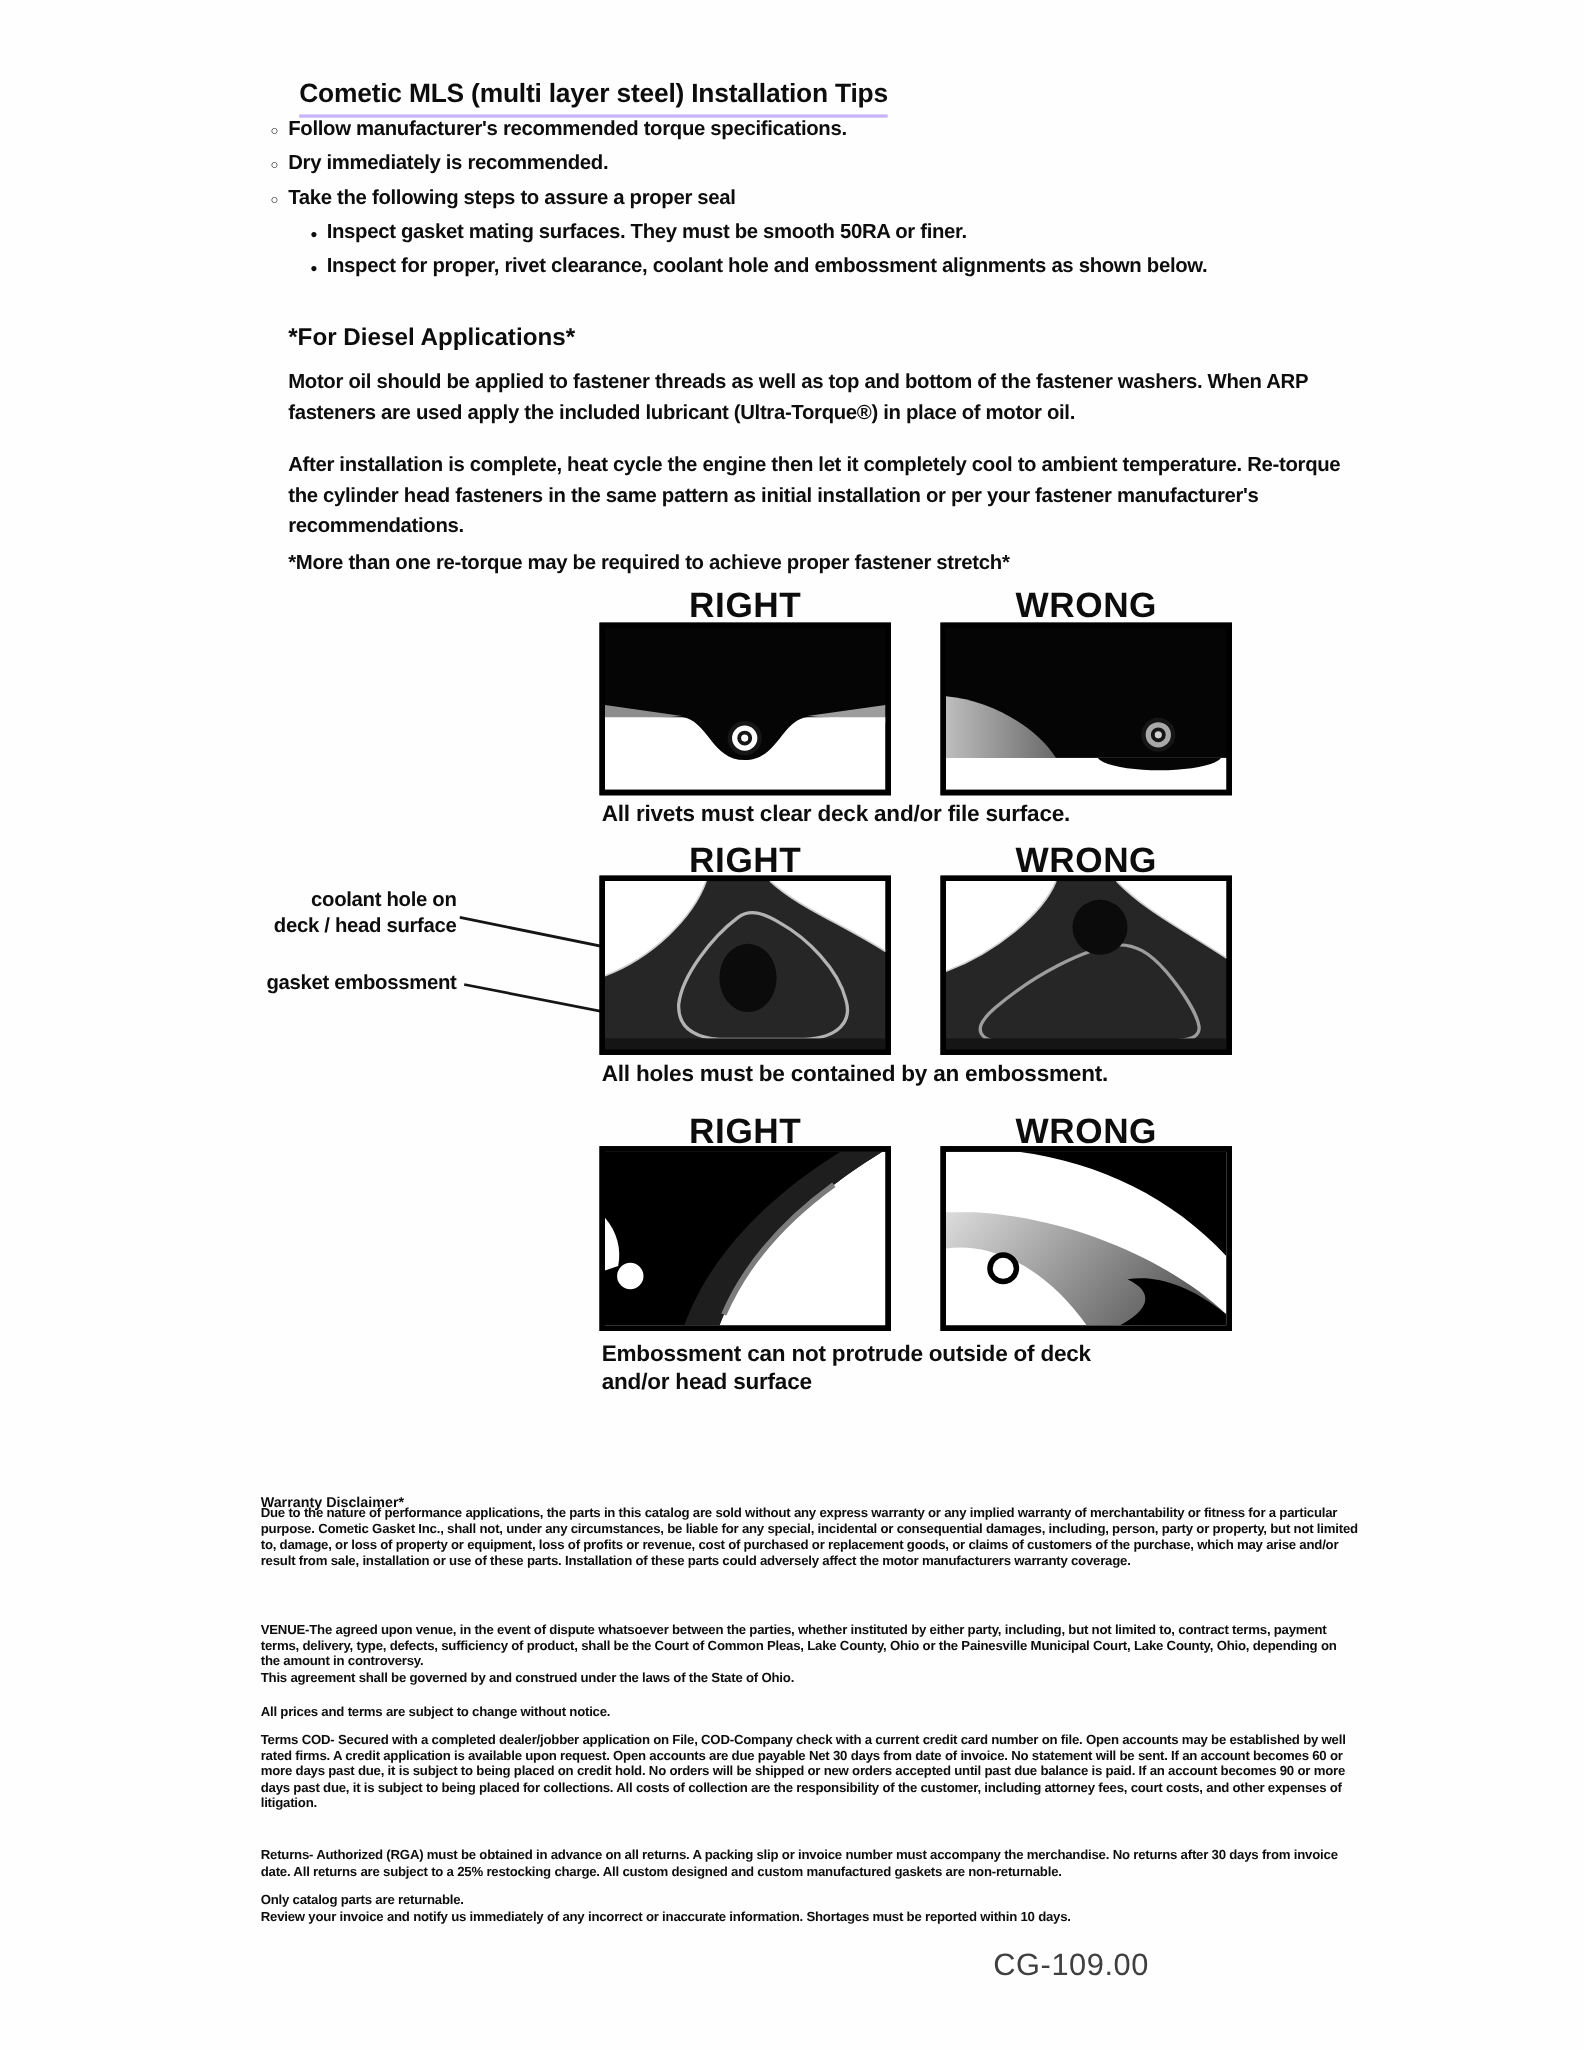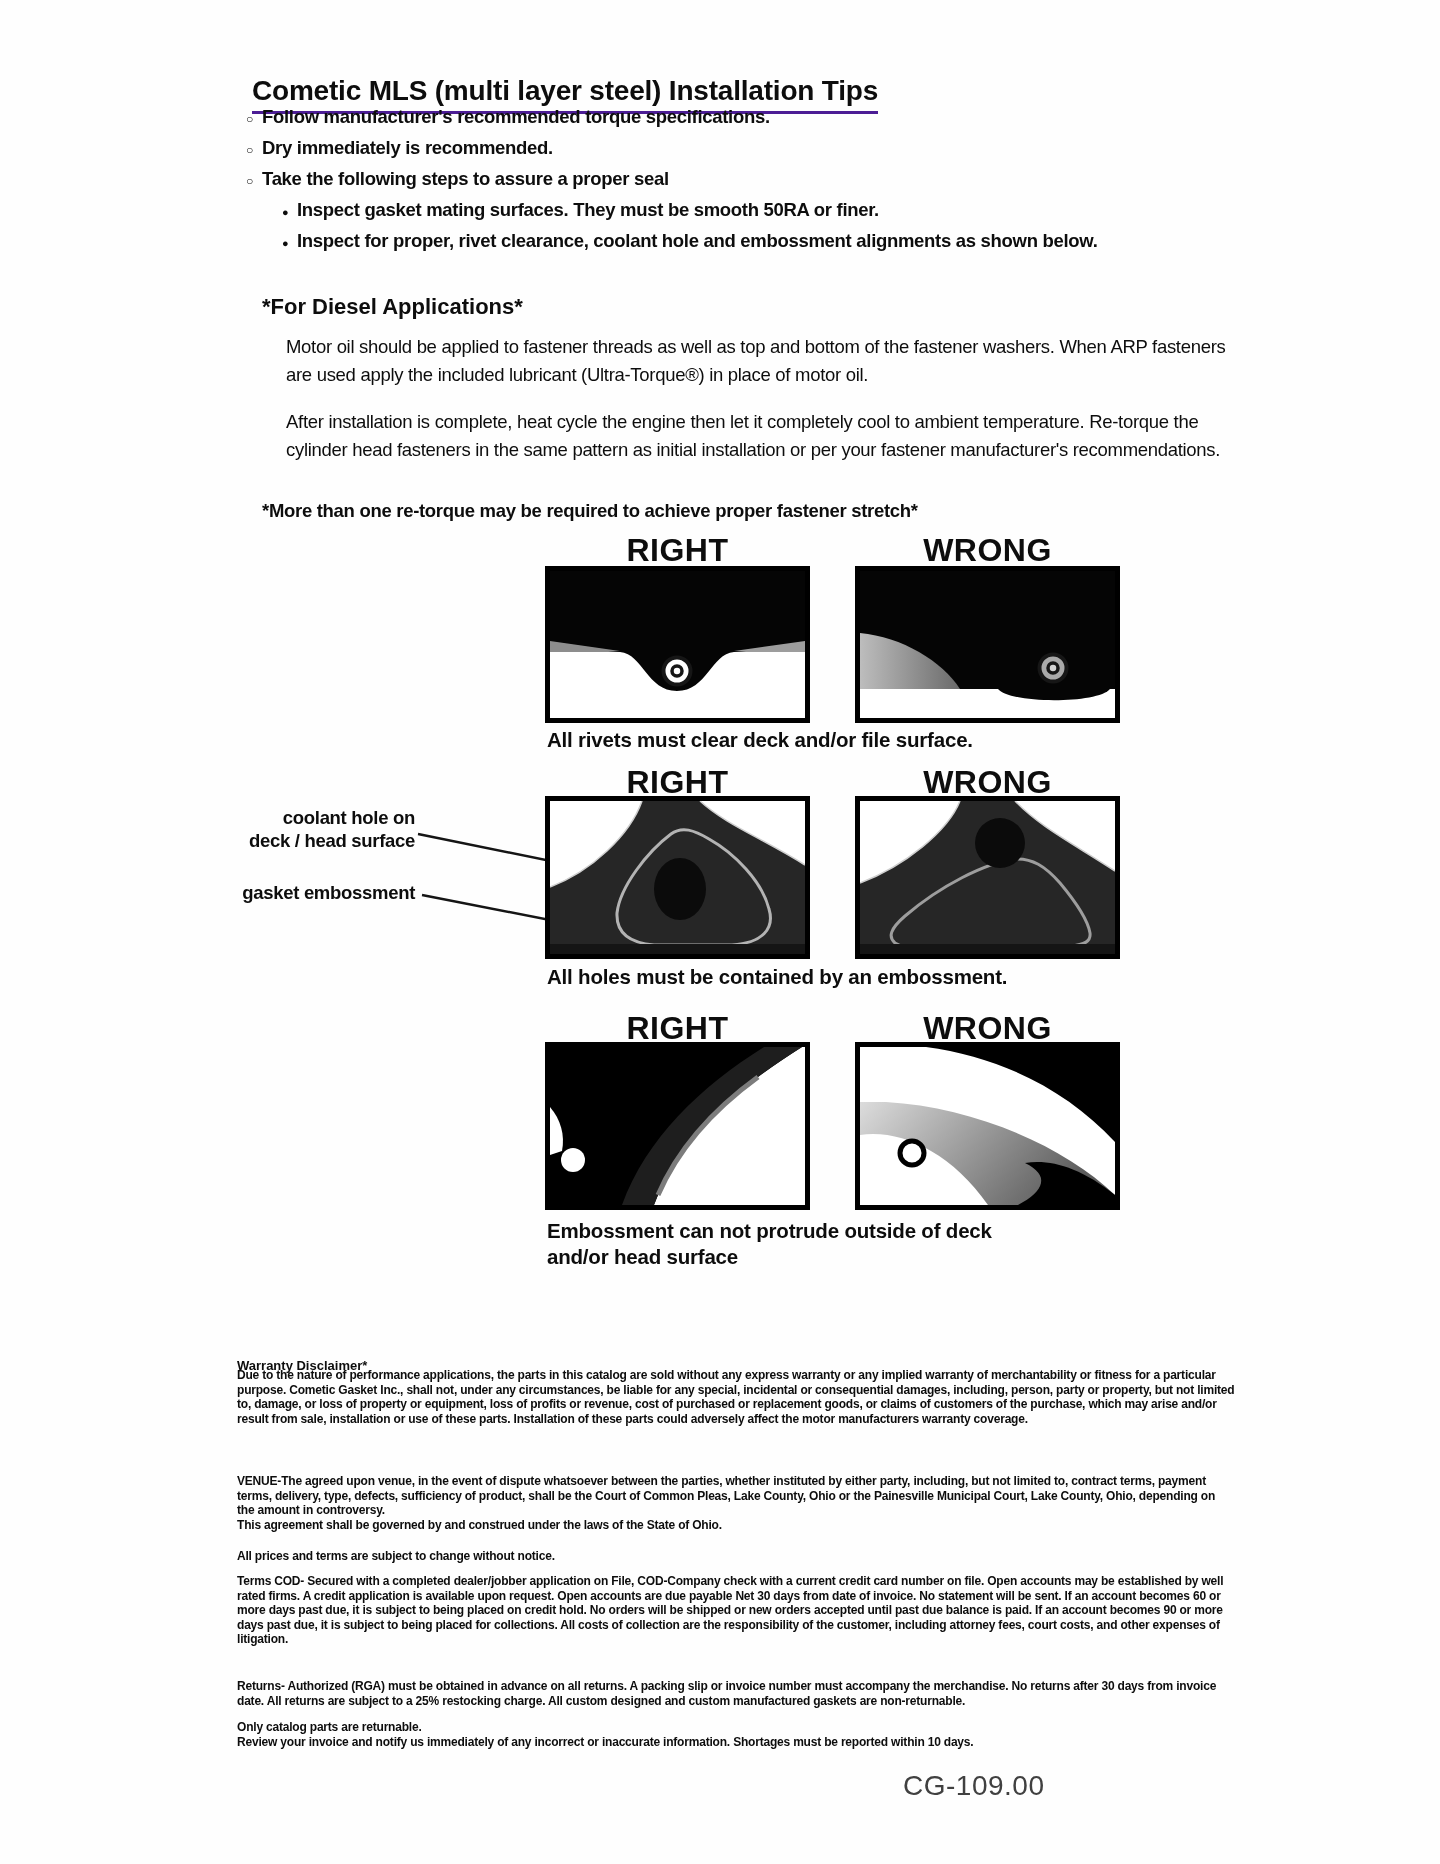--- a/index.html
+++ b/index.html
@@ -3,30 +3,30 @@
 <meta charset="utf-8">
 <style>
   html,body{margin:0;padding:0;background:#e8e8e8;}
   .page{
     position:relative;width:1440px;height:1864px;background:#fefefe;
     font-family:"Liberation Sans",sans-serif;color:#0d0d0d;overflow:hidden;
     margin:0 auto;
   }
   .abs{position:absolute;}
   .title{
-    left:252px;top:56px;font-size:28px;font-weight:700;letter-spacing:-0.2px;
-    border-bottom:3px solid #4c1d95;padding-bottom:4px;
+    left:272px;top:56px;font-size:24px;font-weight:700;letter-spacing:-0.2px;
+    border-bottom:3px solid #c4b5fd;padding-bottom:4px;
   }
   .bullets{left:246px;top:106px;font-size:18.5px;font-weight:700;letter-spacing:-0.3px;}
   .sub-bullets{left:282px;top:199px;font-size:18.5px;font-weight:700;letter-spacing:-0.3px;}
   .b-row{height:31px;display:flex;align-items:baseline;}
   .b-marker{width:16px;font-size:12px;flex:none;}
   .sb-marker{width:15px;font-size:11px;flex:none;}
   .h2{left:262px;top:276px;font-size:22px;font-weight:700;}
-  .para{font-size:18.5px;font-weight:400;line-height:28px;letter-spacing:-0.3px;margin-left:24px;}
+  .para{font-size:18.5px;font-weight:700;line-height:28px;letter-spacing:-0.3px;}
   .p1{left:262px;top:314px;width:960px;}
   .p2{left:262px;top:389px;width:965px;}
   .note{left:262px;top:481px;font-size:18.5px;font-weight:700;letter-spacing:-0.3px;}
   .figlabel{width:265px;text-align:center;font-size:32px;font-weight:700;letter-spacing:0.5px;}
   .fl-r1,.fl-w1{top:532px;} .fl-r2,.fl-w2{top:764px;} .fl-r3,.fl-w3{top:1010px;}
   .fl-r1,.fl-r2,.fl-r3{left:545px;} .fl-w1,.fl-w2,.fl-w3{left:855px;}
   .figbox{width:265px;border:5px solid #000;box-sizing:border-box;background:#000;}
   .fb-1{top:566px;height:157px;} .fb-2{top:796px;height:163px;} .fb-3{top:1042px;height:168px;}
   .fb-l{left:545px;} .fb-w{left:855px;}
   .figbox svg{display:block;width:100%;height:100%;}

